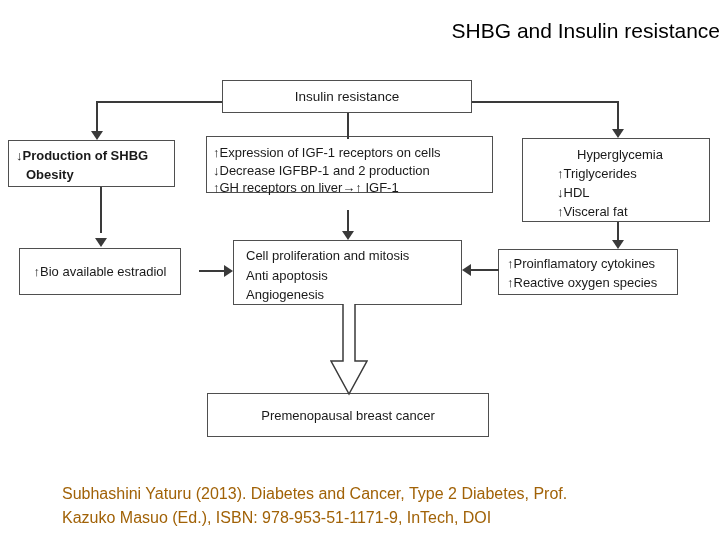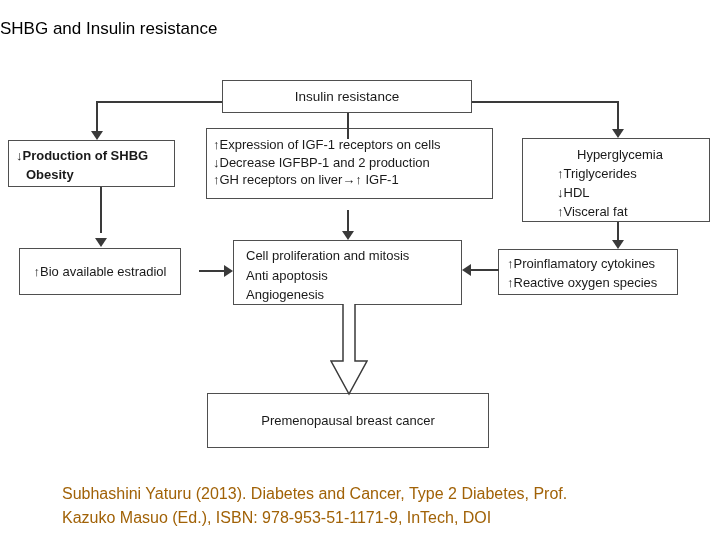--- a/index.html
+++ b/index.html
@@ -1,38 +1,38 @@
 <!DOCTYPE html>
 <html><head>
 <meta charset="utf-8">
 <style>
   html,body{margin:0;padding:0;background:#fff;}
   .slide{
     position:relative;width:720px;height:540px;background:#ffffff;overflow:hidden;
     font-family:"Liberation Sans","DejaVu Sans",sans-serif;color:#161616;
   }
   .title{
-    position:absolute;left:0;top:19px;width:720px;text-align:left;
-    font-size:17px;color:#000;
+    position:absolute;left:0;top:19px;width:720px;text-align:right;
+    font-size:21px;color:#000;
   }
   
   .box{
     position:absolute;box-sizing:border-box;border:1.5px solid #4f4f4f;background:#ffffff;
     font-size:13px;color:#1a1a1a;white-space:nowrap;
   }
   .box .bl{white-space:nowrap;}
   .center-flex{display:flex;align-items:center;justify-content:center;}
   #b-insulin{left:222px;top:80px;width:250px;height:33px;font-size:13.5px;}
   #b-shbg{left:8px;top:140px;width:167px;height:47px;padding:5px 0 0 7px;line-height:19px;font-weight:bold;}
-  #b-igf{left:206px;top:128px;width:287px;height:71px;padding:7px 0 0 6px;line-height:17.5px;}
+  #b-igf{left:206px;top:136px;width:287px;height:57px;padding:7px 0 0 6px;line-height:17.5px;}
   #b-metabolic{left:522px;top:138px;width:188px;height:84px;padding:6px 0 0 34px;line-height:19px;}
   #b-estradiol{left:19px;top:248px;width:162px;height:47px;}
   #b-cell{left:233px;top:240px;width:229px;height:65px;padding:5px 0 0 12px;line-height:19.5px;}
   #b-cytokines{left:498px;top:249px;width:180px;height:46px;padding:4px 0 0 8px;line-height:19px;}
-  #b-cancer{left:207px;top:393px;width:282px;height:55px;}
+  #b-cancer{left:207px;top:393px;width:282px;height:44px;}
   .indent-sm{padding-left:10px;}
   .indent-md{padding-left:20px;}
   
   .hline,.vline{position:absolute;background:#3a3a3a;}
   .hline{height:1.5px;}
   .vline{width:1.5px;}
   
   .ah{position:absolute;width:0;height:0;}
   .ah-down{border-left:6px solid transparent;border-right:6px solid transparent;border-top:9px solid #3a3a3a;}
   .ah-right{border-top:6px solid transparent;border-bottom:6px solid transparent;border-left:9px solid #3a3a3a;}

